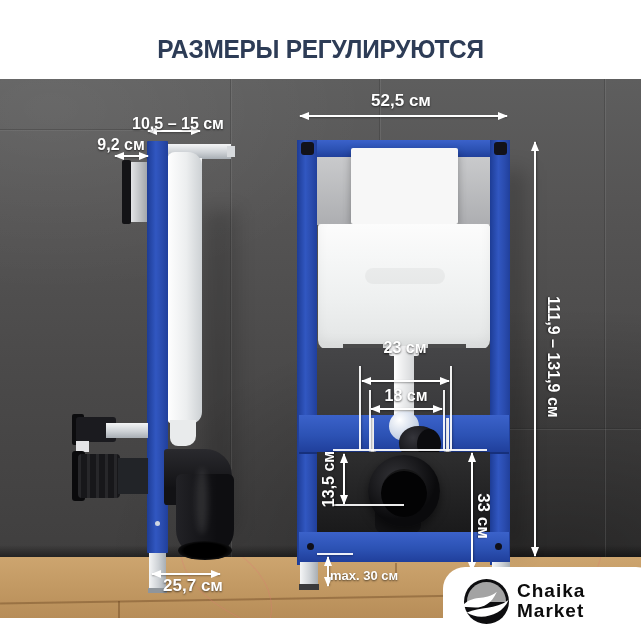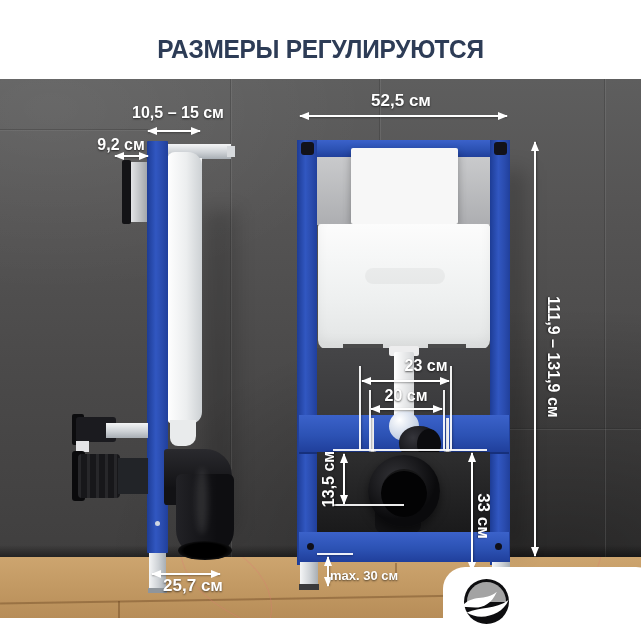--- a/index.html
+++ b/index.html
@@ -160,38 +160,38 @@
   <div class="abs" style="left:381px;top:469px;width:46px;height:46px;border-radius:50%;background:#030304;border-top:2px solid rgba(255,255,255,.08);"></div>
 
   <div class="abs blue-h" style="left:299px;top:532px;width:210px;height:30px;"></div>
   <div class="abs" style="left:307px;top:543px;width:7px;height:7px;background:#10101a;border-radius:50%;"></div>
   <div class="abs" style="left:495px;top:543px;width:7px;height:7px;background:#10101a;border-radius:50%;"></div>
   <div class="abs chrome-v" style="left:300px;top:562px;width:18px;height:24px;"></div>
   <div class="abs" style="left:299px;top:584px;width:20px;height:6px;background:#3a3a3c;"></div>
   <div class="abs chrome-v" style="left:492px;top:562px;width:18px;height:24px;"></div>
   <div class="abs" style="left:491px;top:584px;width:20px;height:6px;background:#3a3a3c;"></div>
 
-  <div class="dim ctr" style="left:178px;top:113px;">10,5 – 15 см</div>
+  <div class="dim ctr" style="left:178px;top:124px;">10,5 – 15 см</div>
   <div class="harrow" style="left:148px;top:130px;width:52px;"></div>
 
   <div class="dim ctr" style="left:121px;top:145px;">9,2 см</div>
   <div class="harrow" style="left:115px;top:155px;width:33px;"></div>
 
   <div class="dim ctr" style="left:401px;top:100px;font-size:17px;">52,5 см</div>
   <div class="harrow" style="left:300px;top:115px;width:207px;"></div>
 
   <div class="varrow" style="left:534px;top:142px;height:414px;"></div>
   <div class="dim rot-cw" style="left:553px;top:357px;">111,9 – 131,9 см</div>
 
-  <div class="dim ctr" style="left:405px;top:366px;margin-left:21px;">23 см</div>
+  <div class="dim ctr" style="left:405px;top:348px;">23 см</div>
   <div class="xline-v" style="left:359px;top:366px;height:84px;"></div>
   <div class="xline-v" style="left:450px;top:366px;height:84px;"></div>
   <div class="harrow" style="left:362px;top:380px;width:87px;"></div>
 
-  <div class="dim ctr" style="left:406px;top:396px;">20 см</div>
+  <div class="dim ctr" style="left:406px;top:396px;">18 см</div>
   <div class="xline-v" style="left:369px;top:390px;height:60px;"></div>
   <div class="xline-v" style="left:443px;top:390px;height:60px;"></div>
   <div class="harrow" style="left:371px;top:408px;width:71px;"></div>
 
   <div class="xline-h" style="left:333px;top:449px;width:154px;"></div>
 
   <div class="varrow" style="left:343px;top:454px;height:50px;"></div>
   <div class="xline-h" style="left:333px;top:504px;width:71px;"></div>
   <div class="dim rot-ccw" style="left:329px;top:479px;">13,5 см</div>
 
@@ -206,15 +206,19 @@
   <div class="dim ctr" style="left:193px;top:585px;font-size:17px;">25,7 см</div>
 
   <div class="abs card">
     <div class="logo-circle">
       <div class="logo-inner"></div>
       <svg width="52" height="30" viewBox="0 0 62 36" style="position:absolute;left:-4px;top:11px;">
         <path d="M2,20 C14,4 30,14 44,2 C38,16 28,21 18,21 Z" fill="#ffffff"></path>
         <path d="M8,27 C24,20 42,24 58,12 C50,32 22,37 8,27 Z" fill="#ffffff"></path>
       </svg>
     </div>
+    <div class="brand-text">
+      <div>Chaika</div>
+      <div>Market</div>
+    </div>
   </div>
 
 </div>
 
 </body></html>

